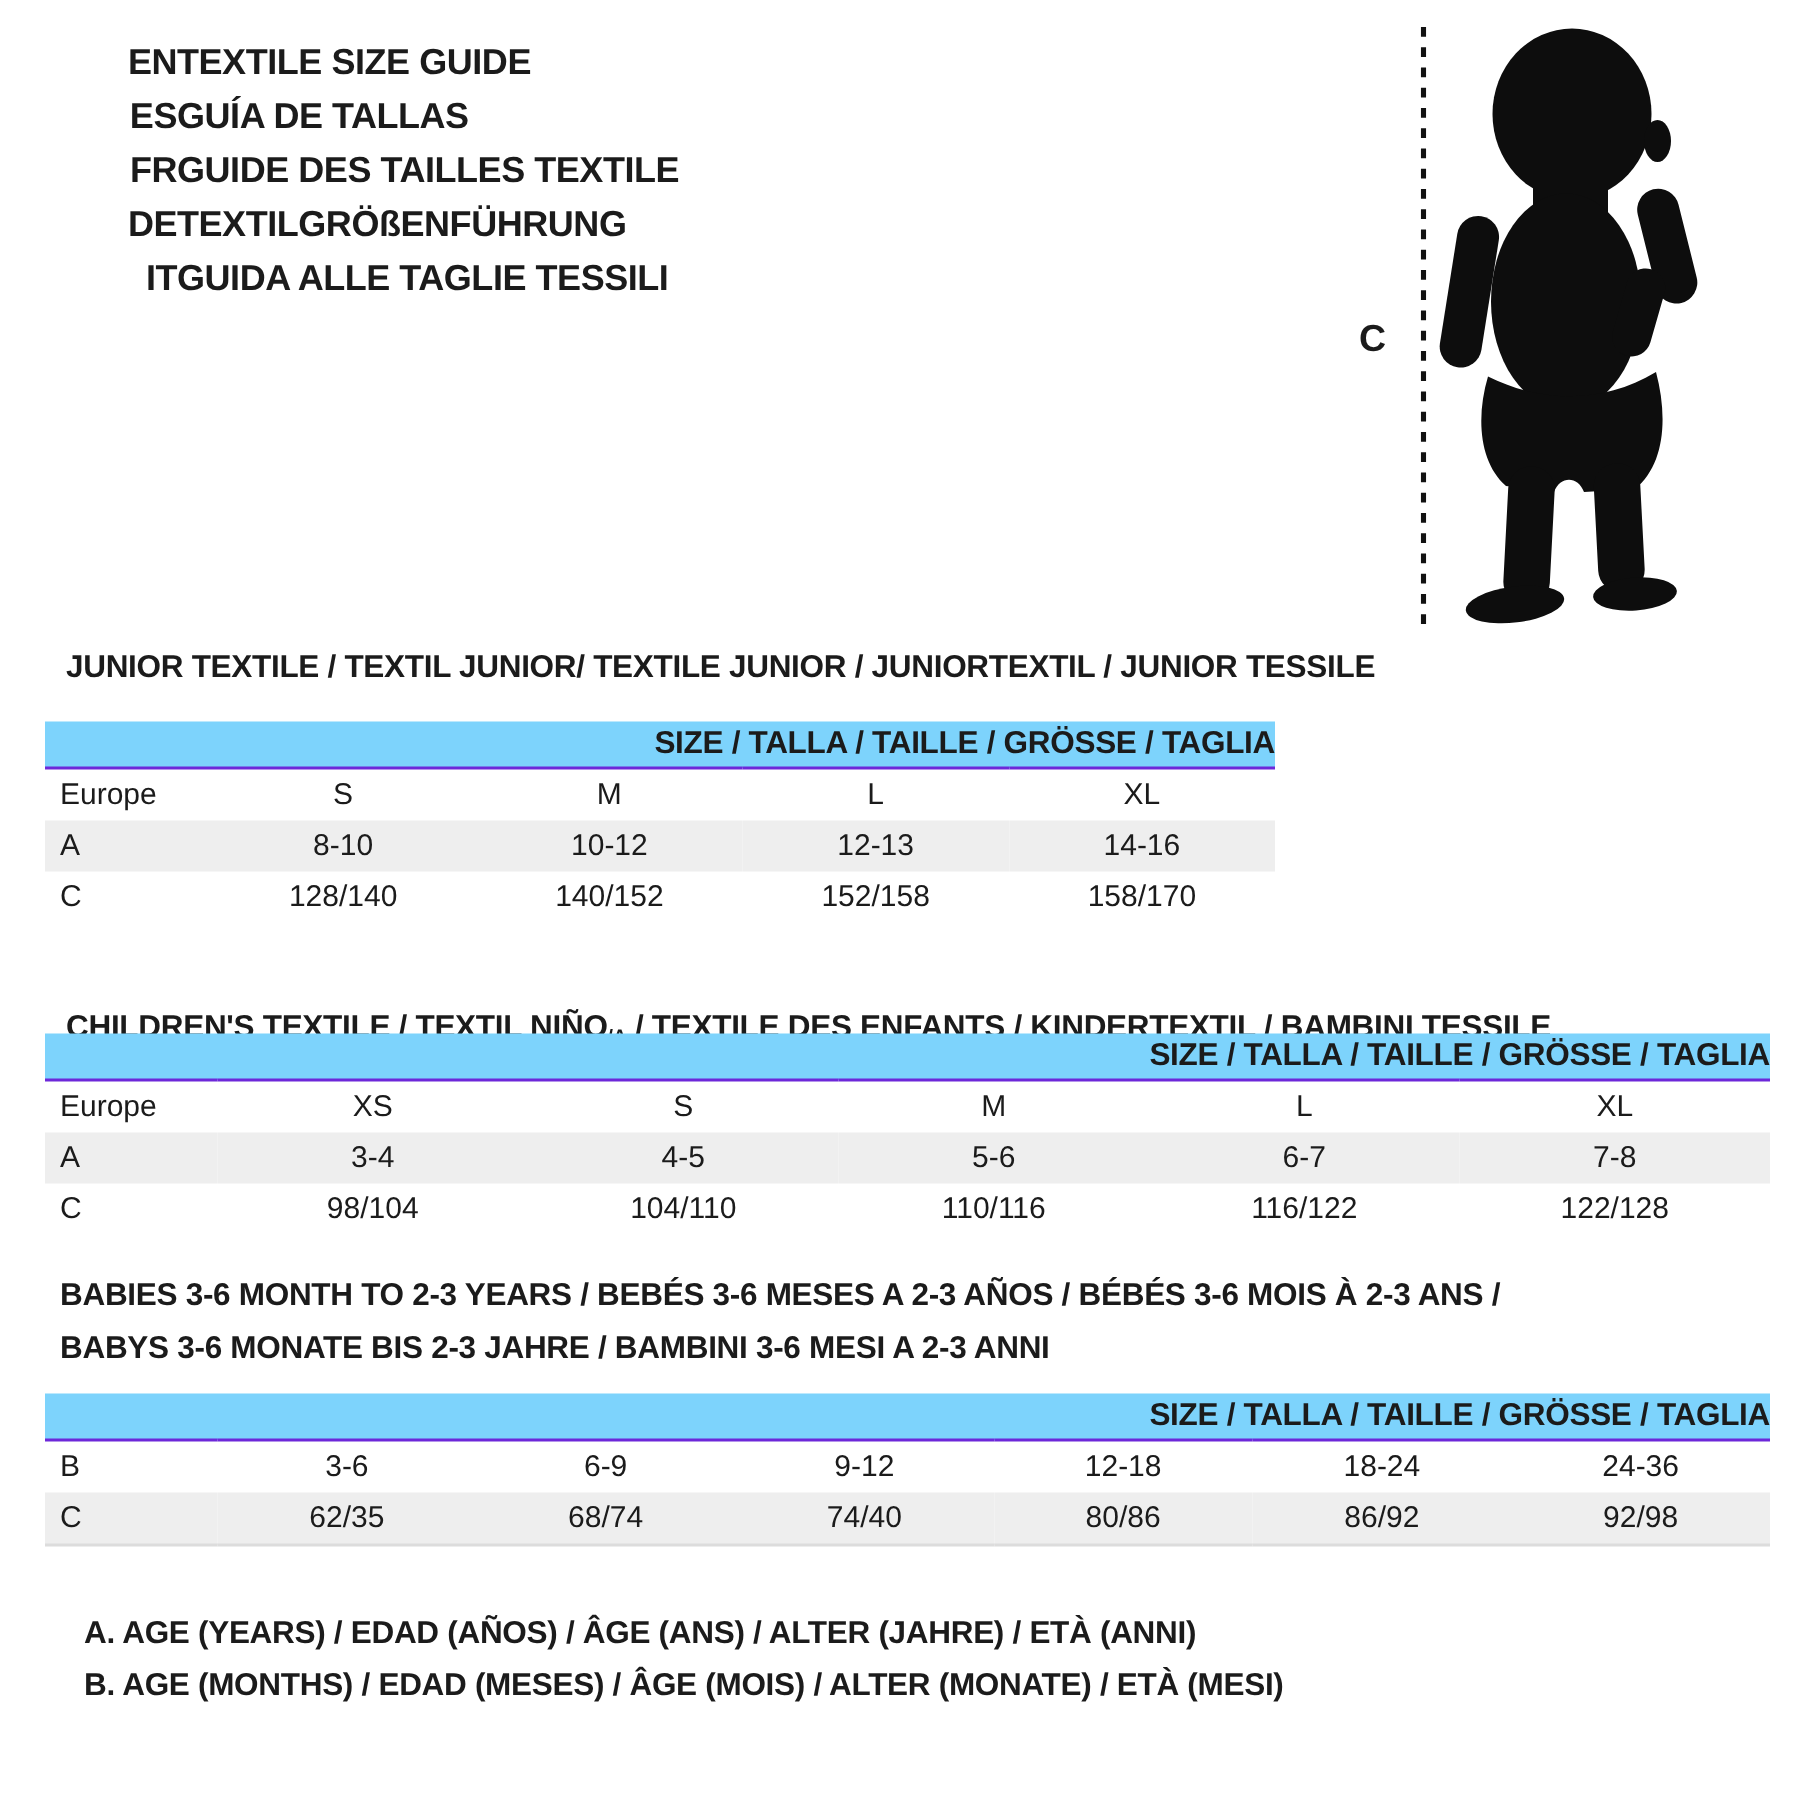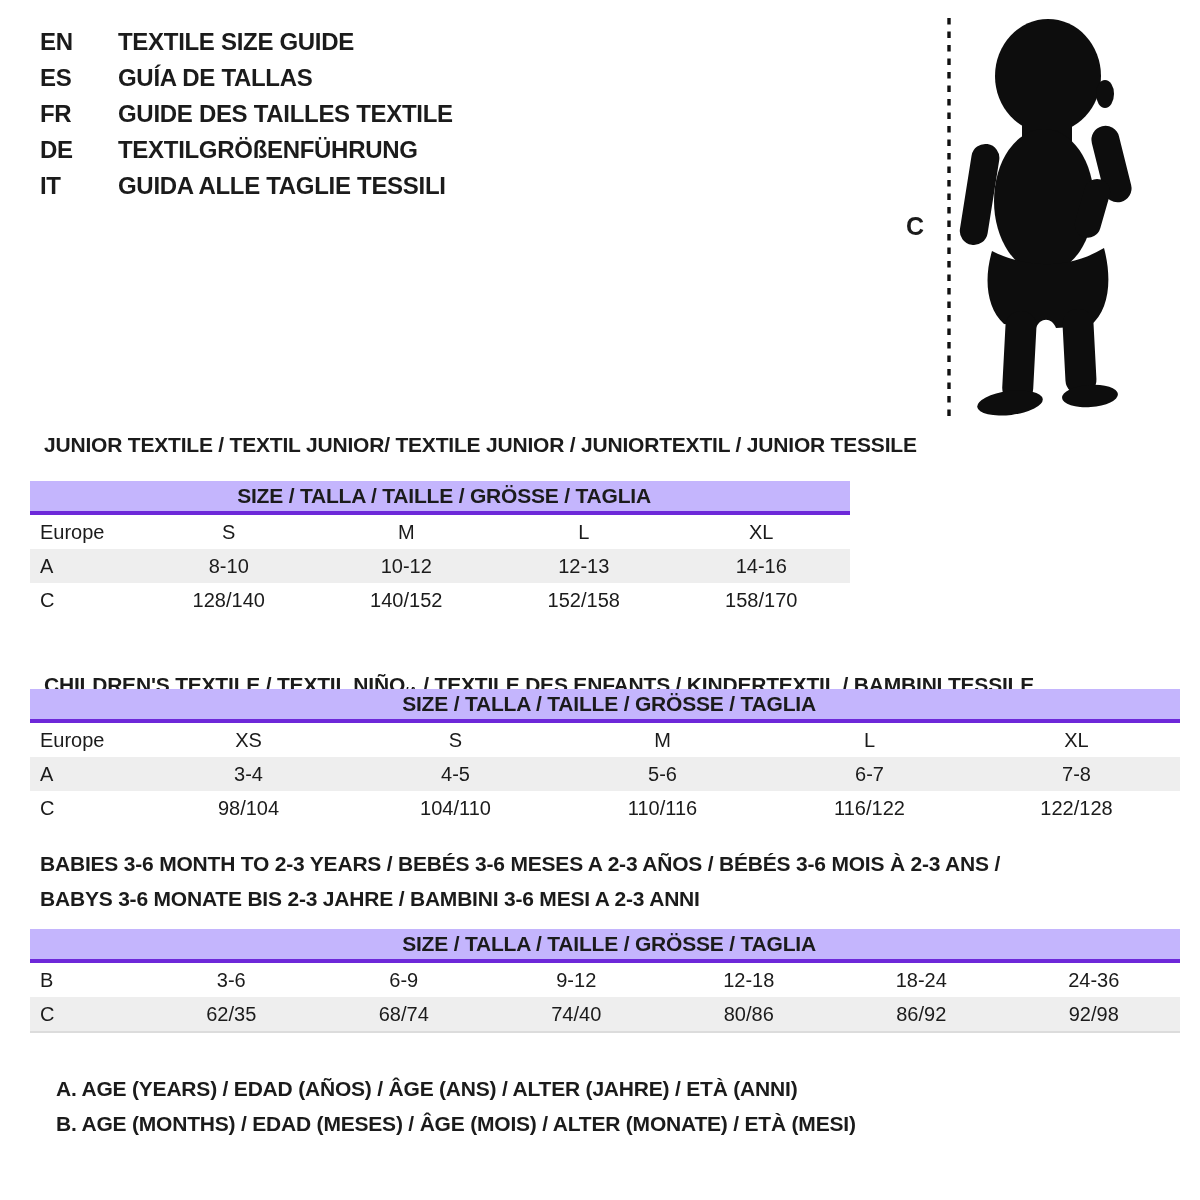--- a/index.html
+++ b/index.html
@@ -13,21 +13,21 @@
     color: #1b1b1b;
     overflow: hidden;
   }
 
   
   .lang-block { position: absolute; left: 40px; top: 24px; }
   .lang-row { display: flex; align-items: center; height: 36px; }
   .lang-code, .lang-title {
     font-size: 24px; font-weight: bold; letter-spacing: -0.3px; white-space: nowrap;
   }
-  .lang-code { width: 78px; flex: 0 0 78px; }
+  .lang-code { width: 78px; flex: 0 0 78px; text-align: right; }
 
   
   .c-label {
     position: absolute; left: 906px; top: 212px;
     font-size: 25px; font-weight: bold;
   }
   .dash-line { position: absolute; left: 944px; top: 16px; }
   .toddler  { position: absolute; left: 958px; top: 16px; }
 
   
@@ -48,23 +48,23 @@
   .tw3 { left: 30px; top: 929px; width: 1150px; }
   table.size-table {
     border-collapse: collapse; table-layout: fixed; width: 100%;
   }
   table.size-table td {
     padding: 0; height: 34px; vertical-align: middle;
     text-align: center; font-size: 20px; white-space: nowrap;
   }
   table.size-table td.lbl { text-align: left; padding-left: 10px; }
   tr.band td {
-    height: 30px; text-align: center; padding-left: 8px;
+    height: 30px; text-align: right; padding-left: 8px;
     font-size: 21px; font-weight: bold; letter-spacing: -0.2px;
-    background: #c4b5fd; border-bottom: 4px solid #6d28d9;
+    background: #7dd3fc; border-bottom: 2px solid #6d28d9;
   }
   tr.alt td { background: #eeeeee; }
   .tw3 tr.alt td { border-bottom: 2px solid #dcdcdc; }
 
   
   .legend { position: absolute; left: 56px; top: 1071px; }
   .legend-line {
     font-size: 21px; font-weight: bold; letter-spacing: -0.2px;
     line-height: 35px; white-space: nowrap;
   }

